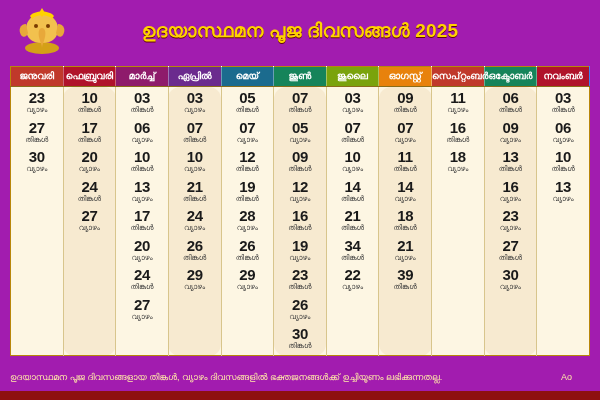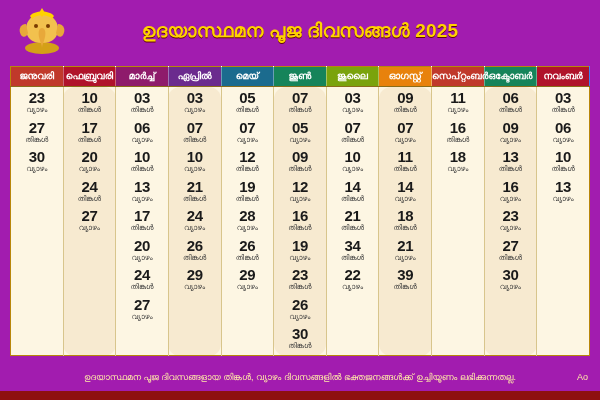--- a/index.html
+++ b/index.html
@@ -100,26 +100,26 @@
   
   .footer {
     width: 580px;
     margin: 4px auto 0 auto;
     position: relative;
     height: 22px;
   }
   .footer-note {
     color: #ffe9a8;
     font-size: 9px;
-    text-align: center;
+    text-align: left;
     padding-top: 4px;
   }
   .footer-mark {
     position: absolute;
-    right: 2px;
+    right: 18px;
     top: 4px;
     color: #ffe9a8;
     font-size: 9px;
   }
 </style>
 </head>
 <body>
 
 <div class="page">
 

